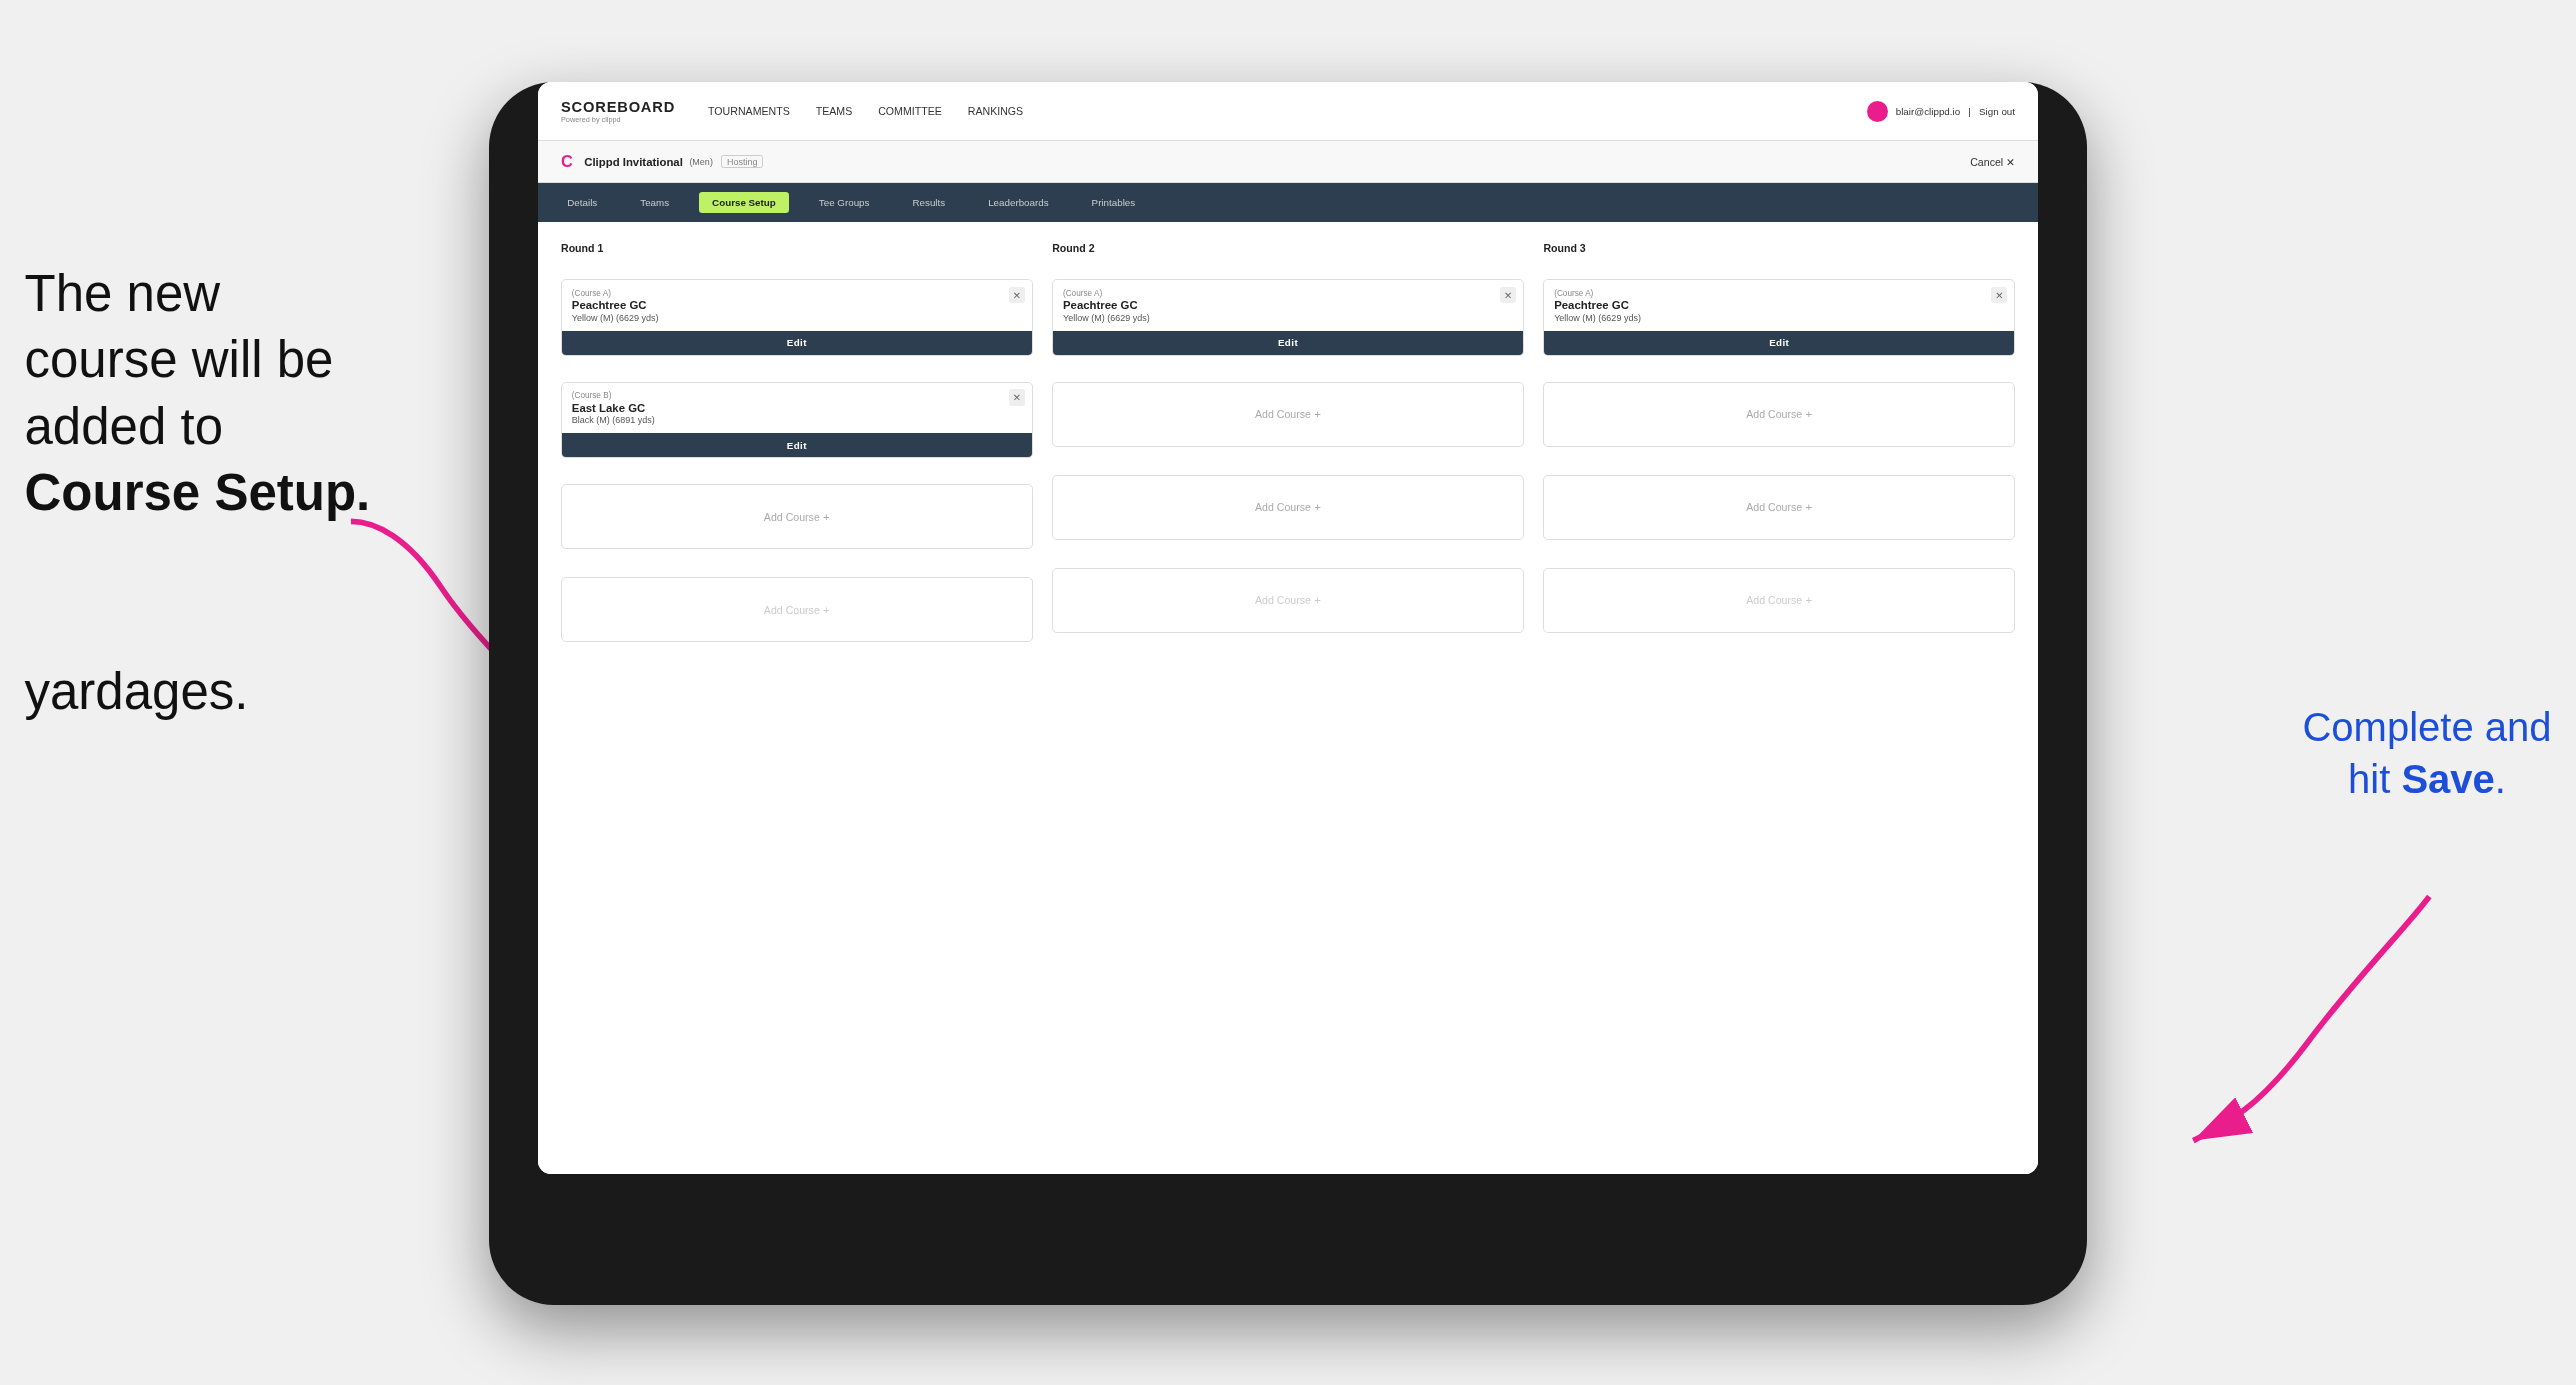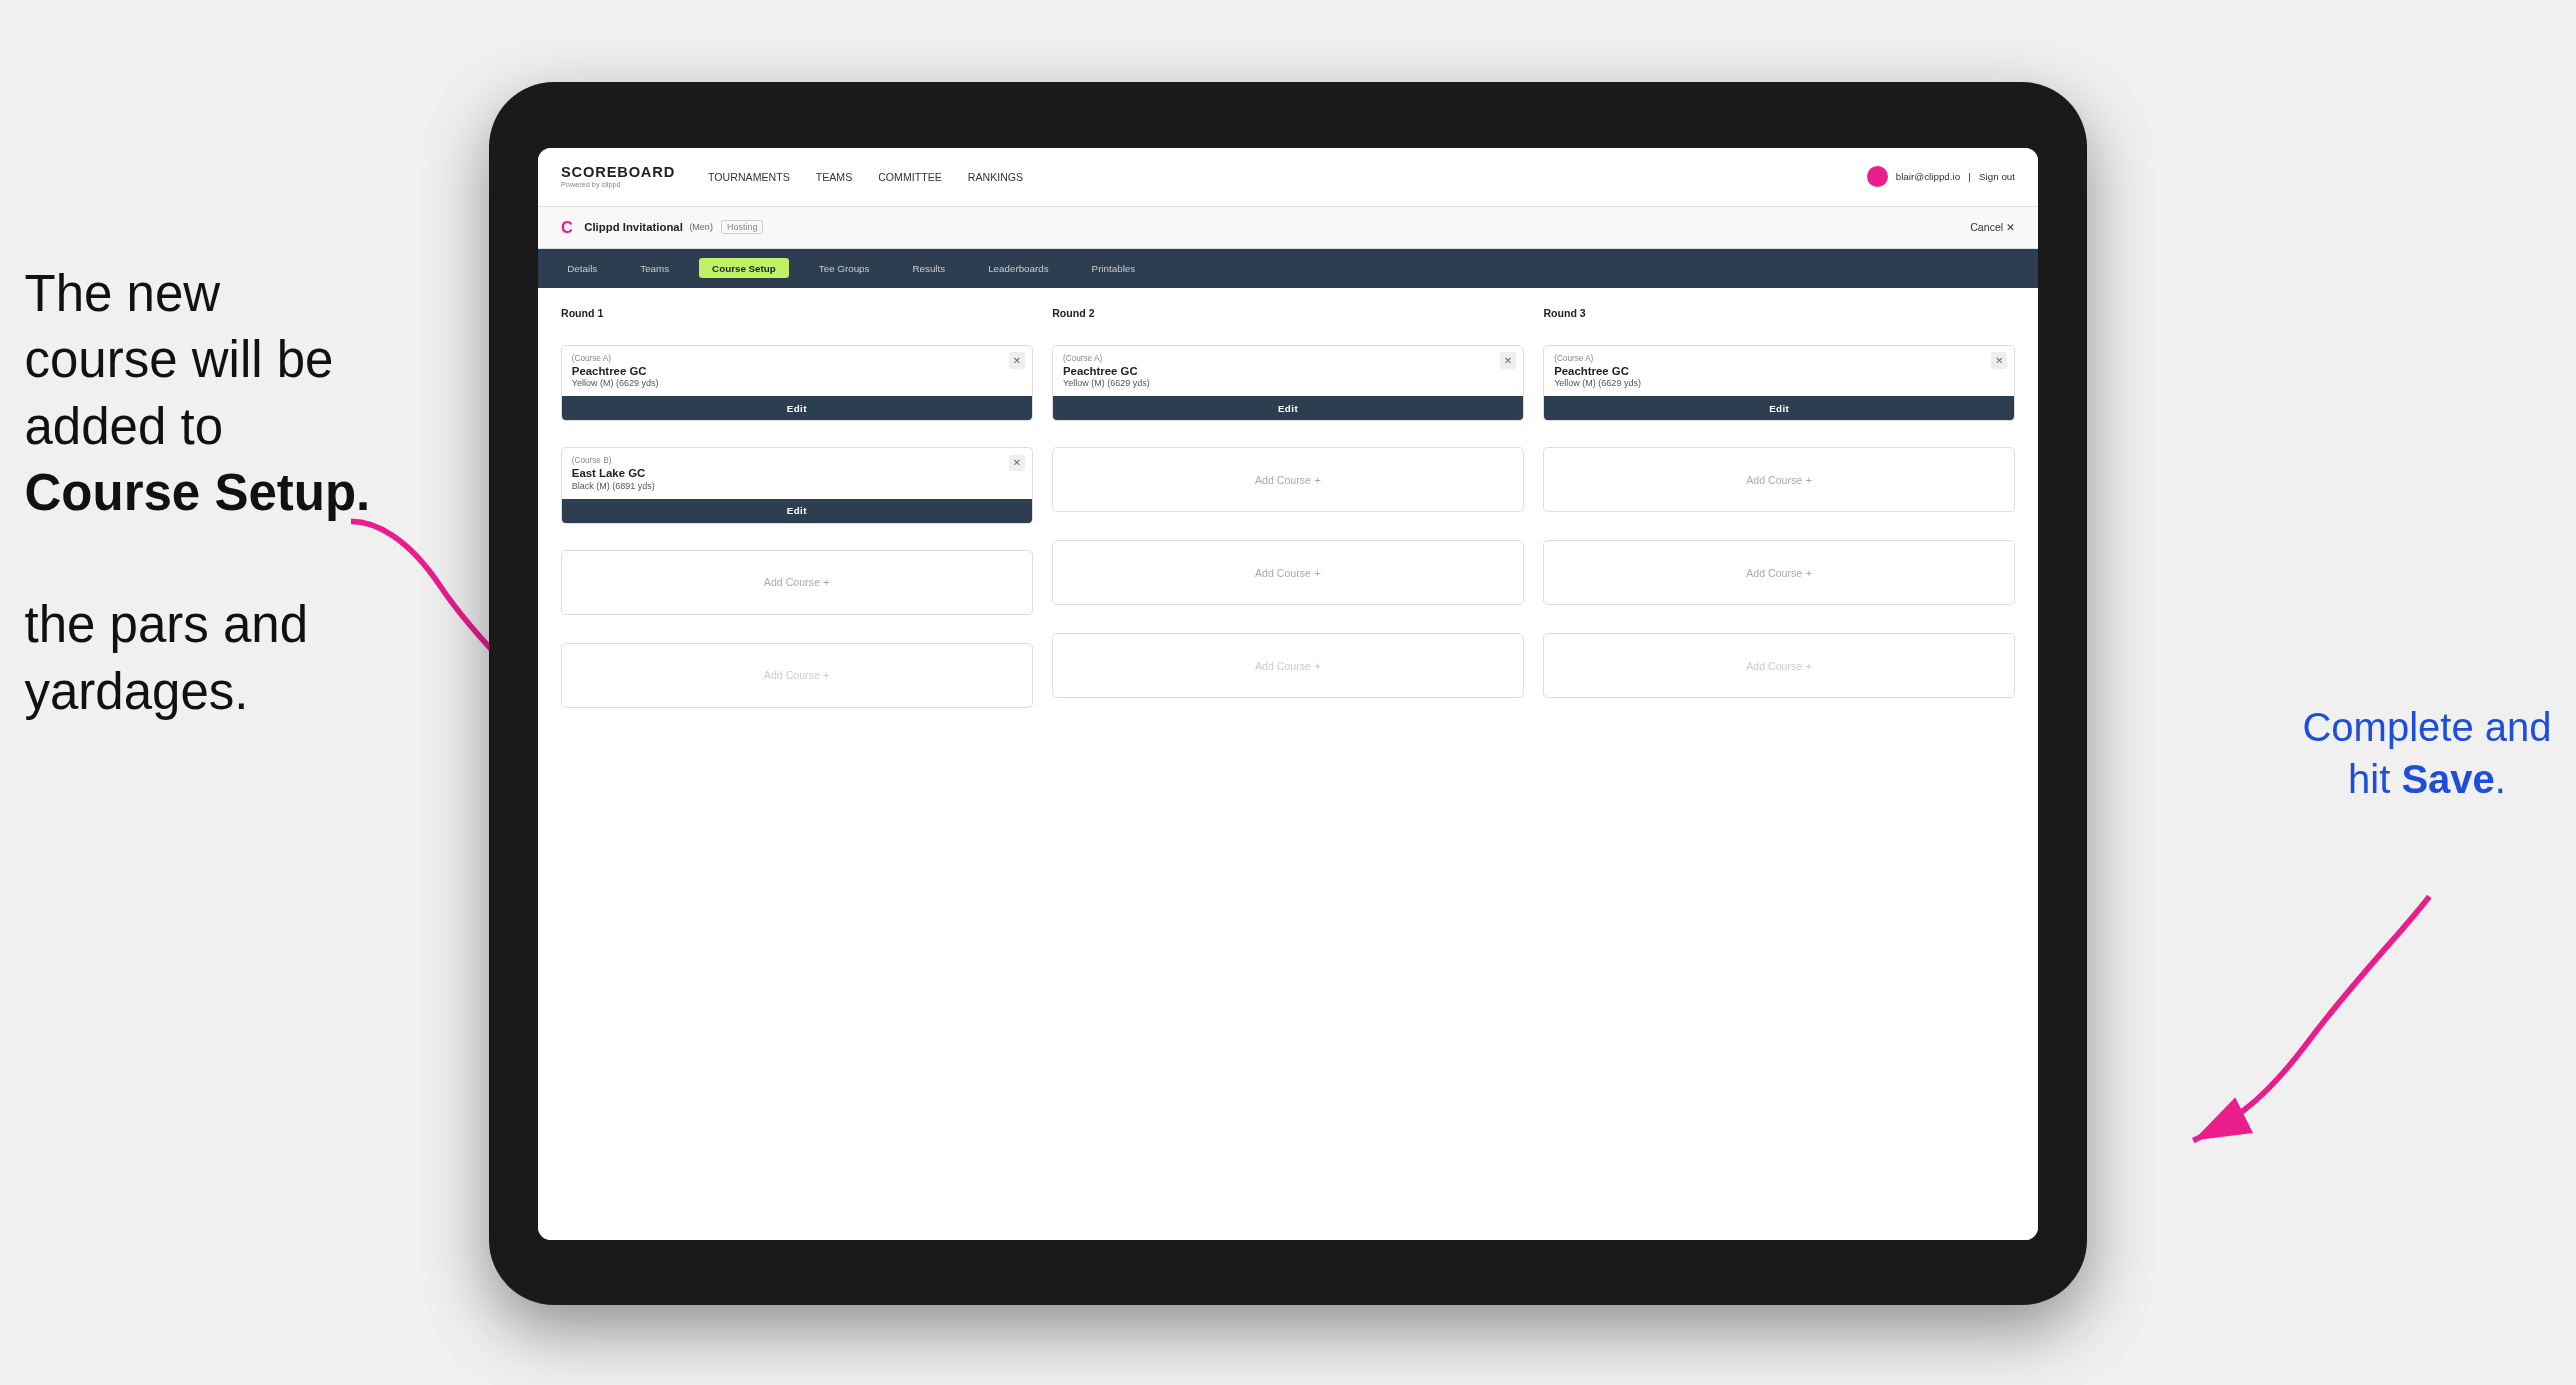--- a/index.html
+++ b/index.html
@@ -41,21 +41,21 @@
     .tablet {
       position: absolute;
       left: 489px;
       top: 82px;
       width: 1598px;
       height: 1223px;
       background: #1a1a1a;
       border-radius: 65px;
       box-shadow: 0 24.5px 65px rgba(0,0,0,0.4);
       display: flex;
-      align-items: center;
+      align-items: flex-start;
       justify-content: center;
     }
 
     .tablet-screen {
       width: 1500px;
       height: 1092px;
       background: #fff;
       border-radius: 13px;
       overflow: hidden;
       display: flex;
@@ -305,21 +305,21 @@
   </style>
 </head>
 <body>
 
 <div class="left-annotation">
   <span>The new</span><br>
   <span>course will be</span><br>
   <span>added to</span><br>
   <strong>Course Setup.</strong><br>
   <br>
-  <span>the pars and</span><br>
+  <br>
   <span>yardages.</span>
 </div>
 
 <svg class="arrow-svg" style="position:absolute; left:310px; top:505px; width:310px; height:277px;" viewBox="0 0 380 340">
   <defs>
     <marker id="arrowhead-left" markerWidth="10" markerHeight="7" refX="10" refY="3.5" orient="auto">
       <polygon points="0 0, 10 3.5, 0 7" fill="#e91e8c"></polygon>
     </marker>
   </defs>
   <path d="M 50 20 C 80 20 120 40 160 100 C 200 160 280 240 360 310" stroke="#e91e8c" stroke-width="7" fill="none" marker-end="url(#arrowhead-left)"></path>

